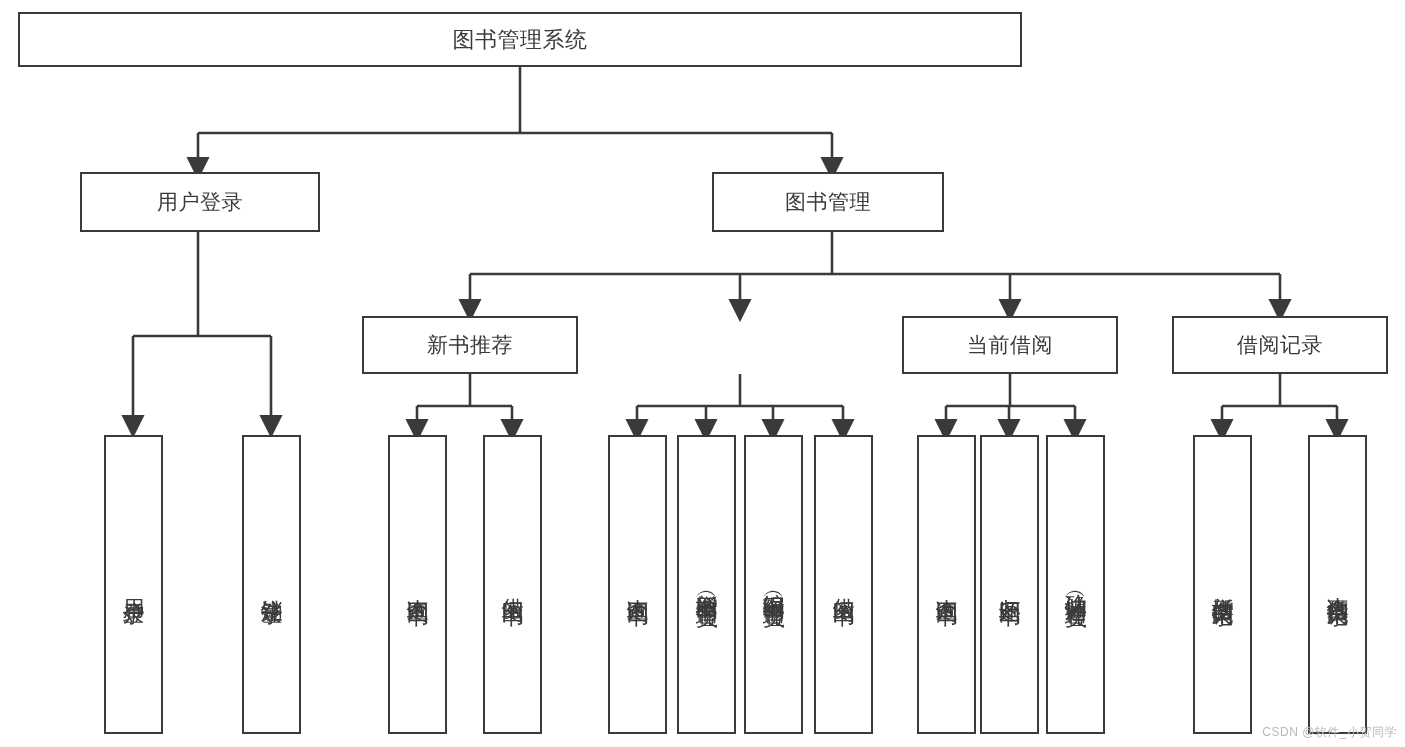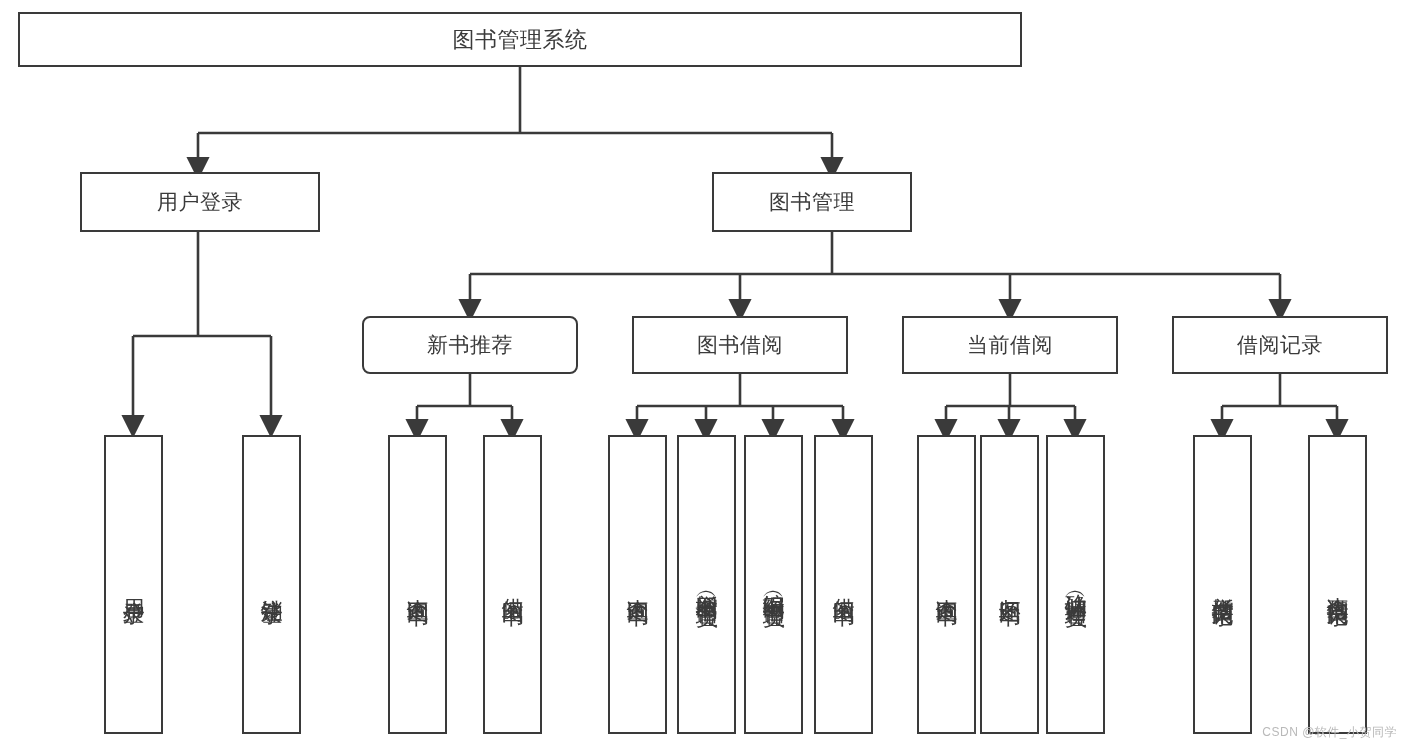--- a/index.html
+++ b/index.html
@@ -129,29 +129,26 @@
     </g>
   </svg>
 
   <div class="node horiz root" style="left:18px; top:12px; width:1004px; height:55px;">
     <span class="label">图书管理系统</span>
   </div>
 
   <div class="node horiz" style="left:80px; top:172px; width:240px; height:60px;">
     <span class="label">用户登录</span>
   </div>
-  <div class="node horiz" style="left:712px; top:172px; width:200px; height:60px;">
+  <div class="node horiz" style="left:712px; top:172px; width:232px; height:60px;">
     <span class="label">图书管理</span>
   </div>
 
-  <div class="node horiz" style="left:362px; top:316px; width:216px; height:58px;border-radius:8px;">
+  <div class="node horiz" style="left:362px; top:316px; width:216px; height:58px;">
     <span class="label">新书推荐</span>
-  </div>
-  <div class="node horiz" style="left:632px; top:316px; width:216px; height:58px;">
-    <span class="label">图书借阅</span>
   </div>
   <div class="node horiz" style="left:1172px; top:316px; width:216px; height:58px;">
     <span class="label">借阅记录</span>
   </div>
   <div class="node horiz" style="left:902px; top:316px; width:216px; height:58px;">
     <span class="label">当前借阅</span>
   </div>
 
   <div class="node vert" style="left:104px; top:435px; width:59px; height:299px;">
     <span class="label">用户登录</span>

